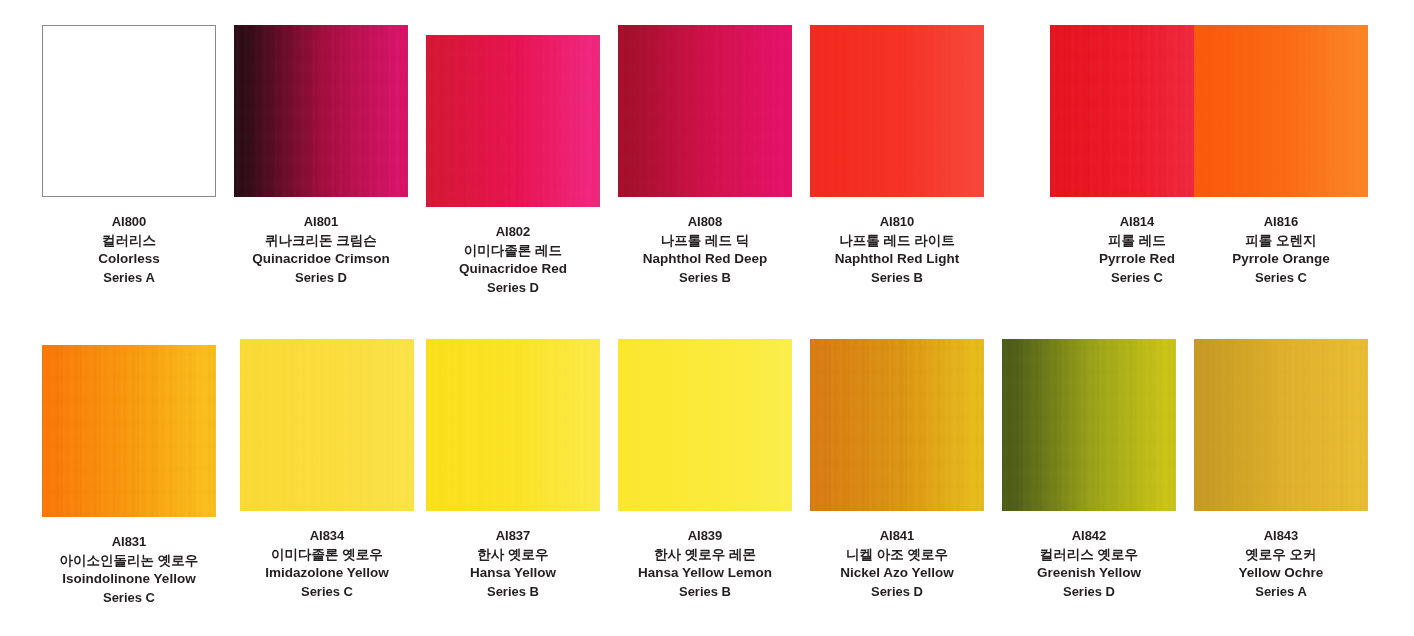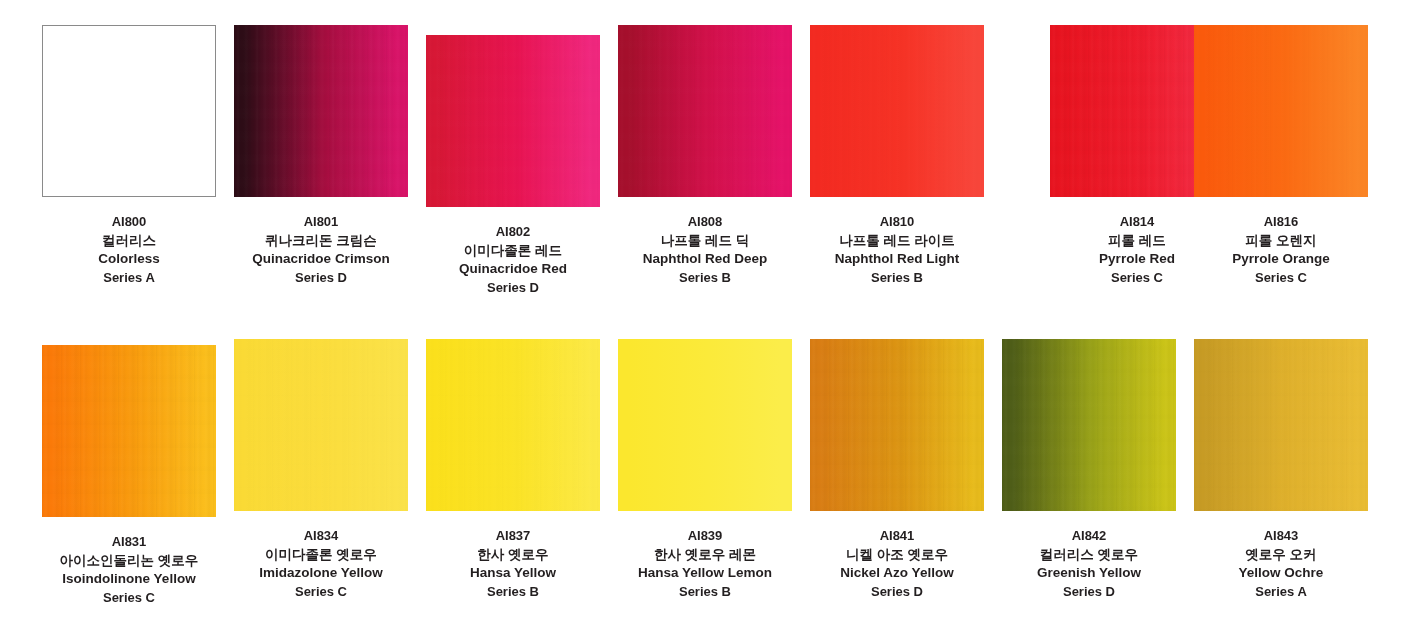--- a/index.html
+++ b/index.html
@@ -200,21 +200,21 @@
         <div class="striation" style="opacity: 0.3;"></div>
         <div class="mottle" style="opacity: 0.135;"></div>
       </div>
       <div class="labels">
         <div class="lbl-code">AI831</div>
         <div class="lbl-ko">아이소인돌리논 옛로우</div>
         <div class="lbl-en">Isoindolinone Yellow</div>
         <div class="lbl-series">Series C</div>
       </div>
     </div>
-    <div class="cell" style="left: 234px; top: 339px;">
+    <div class="cell" style="left: 240px; top: 339px;">
       <div class="swatch">
         <div class="paint" style="background: linear-gradient(90deg, rgb(250, 218, 53) 0%, rgb(250, 218, 53) 6%, rgb(251, 221, 60) 52%, rgb(251, 226, 72) 94%, rgb(251, 226, 72) 100%);"></div>
         <div class="striation" style="opacity: 0.1;"></div>
         <div class="mottle" style="opacity: 0.045;"></div>
       </div>
       <div class="labels">
         <div class="lbl-code">AI834</div>
         <div class="lbl-ko">이미다졸론 옛로우</div>
         <div class="lbl-en">Imidazolone Yellow</div>
         <div class="lbl-series">Series C</div>

